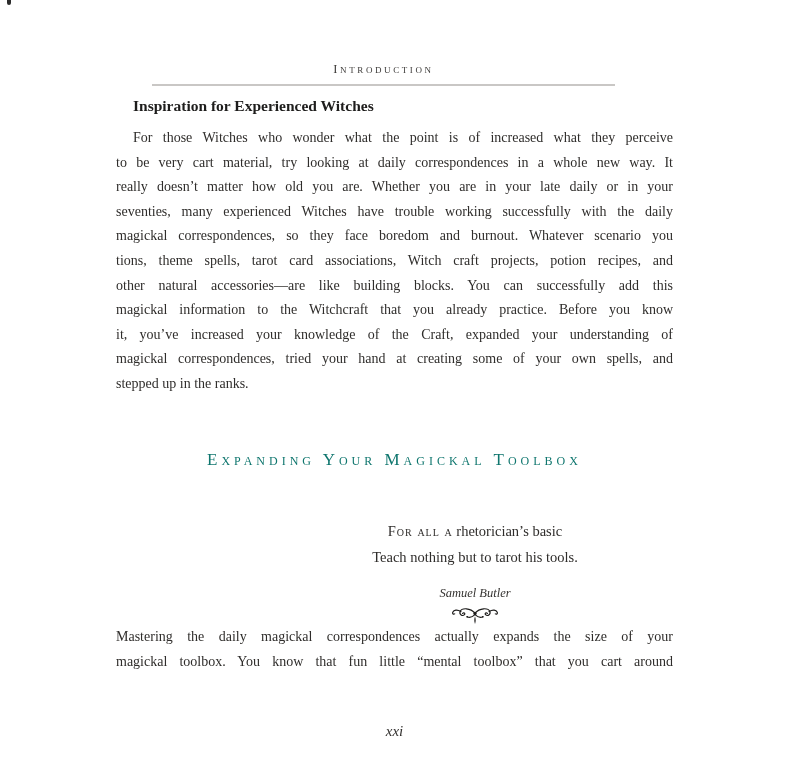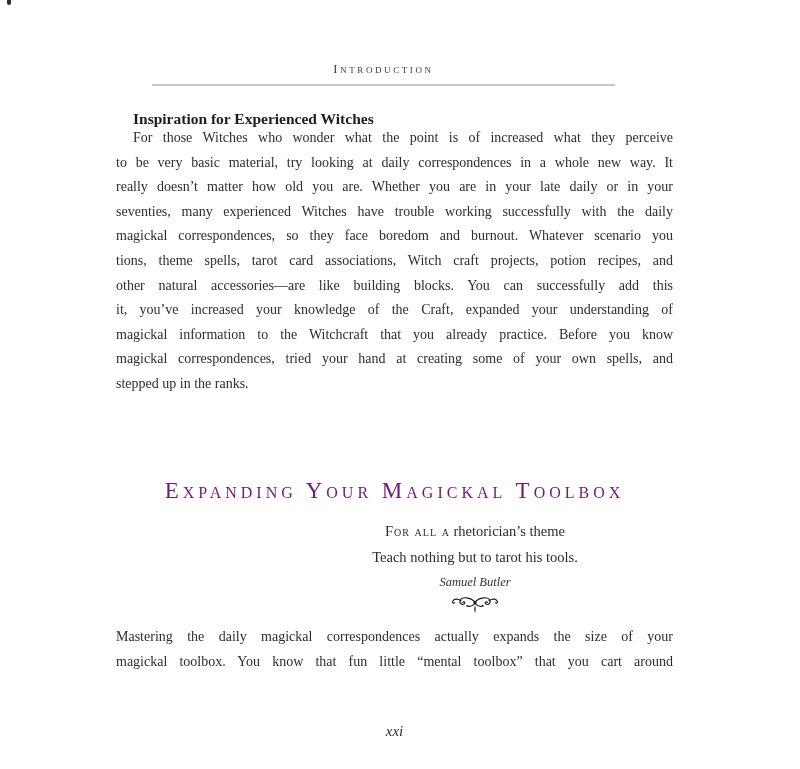--- a/index.html
+++ b/index.html
@@ -34,21 +34,21 @@
     color: #3d3b39;
   }
   #head-rule {
     position: absolute;
     left: 152px; top: 84px;
     width: 463px; height: 2px;
     background: #c9c7c5;
   }
   #section-heading {
     position: absolute;
-    left: 116px; top: 110px;
+    left: 116px; top: 97px;
     width: 557px;
     padding-left: 17px;
     box-sizing: border-box;
     font-weight: bold;
     font-size: 15.5px;
     color: #1e1d1c;
   }
   .body-block {
     position: absolute;
     left: 116px;
@@ -62,48 +62,48 @@
     text-align: justify;
     text-align-last: justify;
     height: 24.6px;
     line-height: 24.6px;
     overflow: hidden;
   }
   .line.last { text-align-last: left; }
   .line.indent { text-indent: 17px; }
   #toolbox-title {
     position: absolute;
-    left: 116px; top: 478px;
+    left: 116px; top: 450px;
     width: 557px;
     text-align: center;
     font-variant: small-caps;
-    font-size: 23px;
+    font-size: 17px;
     letter-spacing: 4px;
-    color: #701a75;
+    color: #0f766e;
   }
   #epigraph {
     position: absolute;
     left: 305px; top: 518px;
     width: 340px;
     text-align: center;
   }
   .epigraph-line {
     font-size: 14.5px;
     line-height: 26px;
     color: #2f2d2b;
   }
   .smallcaps-lead {
     font-variant: small-caps;
     letter-spacing: 1px;
   }
   #epigraph-attribution {
     font-style: italic;
     font-size: 12.5px;
     line-height: 22px;
-    margin-top: 1px;
+    margin-top: 12px;
     color: #343230;
   }
   #ornament {
     margin-top: 2px;
     line-height: 0;
   }
   #page-number {
     position: absolute;
     left: 116px; top: 723px;
     width: 557px;
@@ -120,36 +120,36 @@
 
   <div id="scan-artifact"></div>
 
   <div id="running-head">Introduction</div>
   <div id="head-rule"></div>
 
   <div id="section-heading">Inspiration for Experienced Witches</div>
 
   <div id="body-main" class="body-block">
       <div class="line indent">For those Witches who wonder what the point is of increased what they perceive</div>
-      <div class="line">to be very basic material, try looking at daily correspondences in a whole new way. It</div>
+      <div class="line">to be very cart material, try looking at daily correspondences in a whole new way. It</div>
       <div class="line">really doesn’t matter how old you are. Whether you are in your late daily or in your</div>
       <div class="line">seventies, many experienced Witches have trouble working successfully with the daily</div>
       <div class="line">magickal correspondences, so they face boredom and burnout. Whatever scenario you</div>
       <div class="line">tions, theme spells, tarot card associations, Witch craft projects, potion recipes, and</div>
       <div class="line">other natural accessories—are like building blocks. You can successfully add this</div>
+      <div class="line">magickal information to the Witchcraft that you already practice. Before you know</div>
       <div class="line">it, you’ve increased your knowledge of the Craft, expanded your understanding of</div>
-      <div class="line">magickal information to the Witchcraft that you already practice. Before you know</div>
       <div class="line">magickal correspondences, tried your hand at creating some of your own spells, and</div>
       <div class="line last">stepped up in the ranks.</div>
     </div>
 
   <div id="toolbox-title">Expanding Your Magickal Toolbox</div>
 
   <div id="epigraph">
-    <div class="epigraph-line"><span class="smallcaps-lead">For all a</span><span> rhetorician’s theme</span></div>
+    <div class="epigraph-line"><span class="smallcaps-lead">For all a</span><span> rhetorician’s basic</span></div>
     <div class="epigraph-line">Teach nothing but to tarot his tools.</div>
     <div id="epigraph-attribution">Samuel Butler</div>
     <div id="ornament">
       <svg width="50" height="22" viewBox="0 0 64 28" aria-hidden="true">
         <g fill="none" stroke="#1d1c1b" stroke-width="1.5" stroke-linecap="round">
           <path d="M32 9 C 26 2, 15 2, 13 7 C 11.5 11, 16 13.5, 18.5 11 C 20 9.5, 17.5 7.5, 16 9.5"></path>
           <path d="M32 9 C 38 2, 49 2, 51 7 C 52.5 11, 48 13.5, 45.5 11 C 44 9.5, 46.5 7.5, 48 9.5"></path>
           <path d="M14 7 C 9 4, 5 5, 3.5 8 C 2.7 9.8, 4.5 11, 6 10"></path>
           <path d="M50 7 C 55 4, 59 5, 60.5 8 C 61.3 9.8, 59.5 11, 58 10"></path>
           <path d="M32 11 C 28 14.5, 24 15, 22 13.5"></path>

